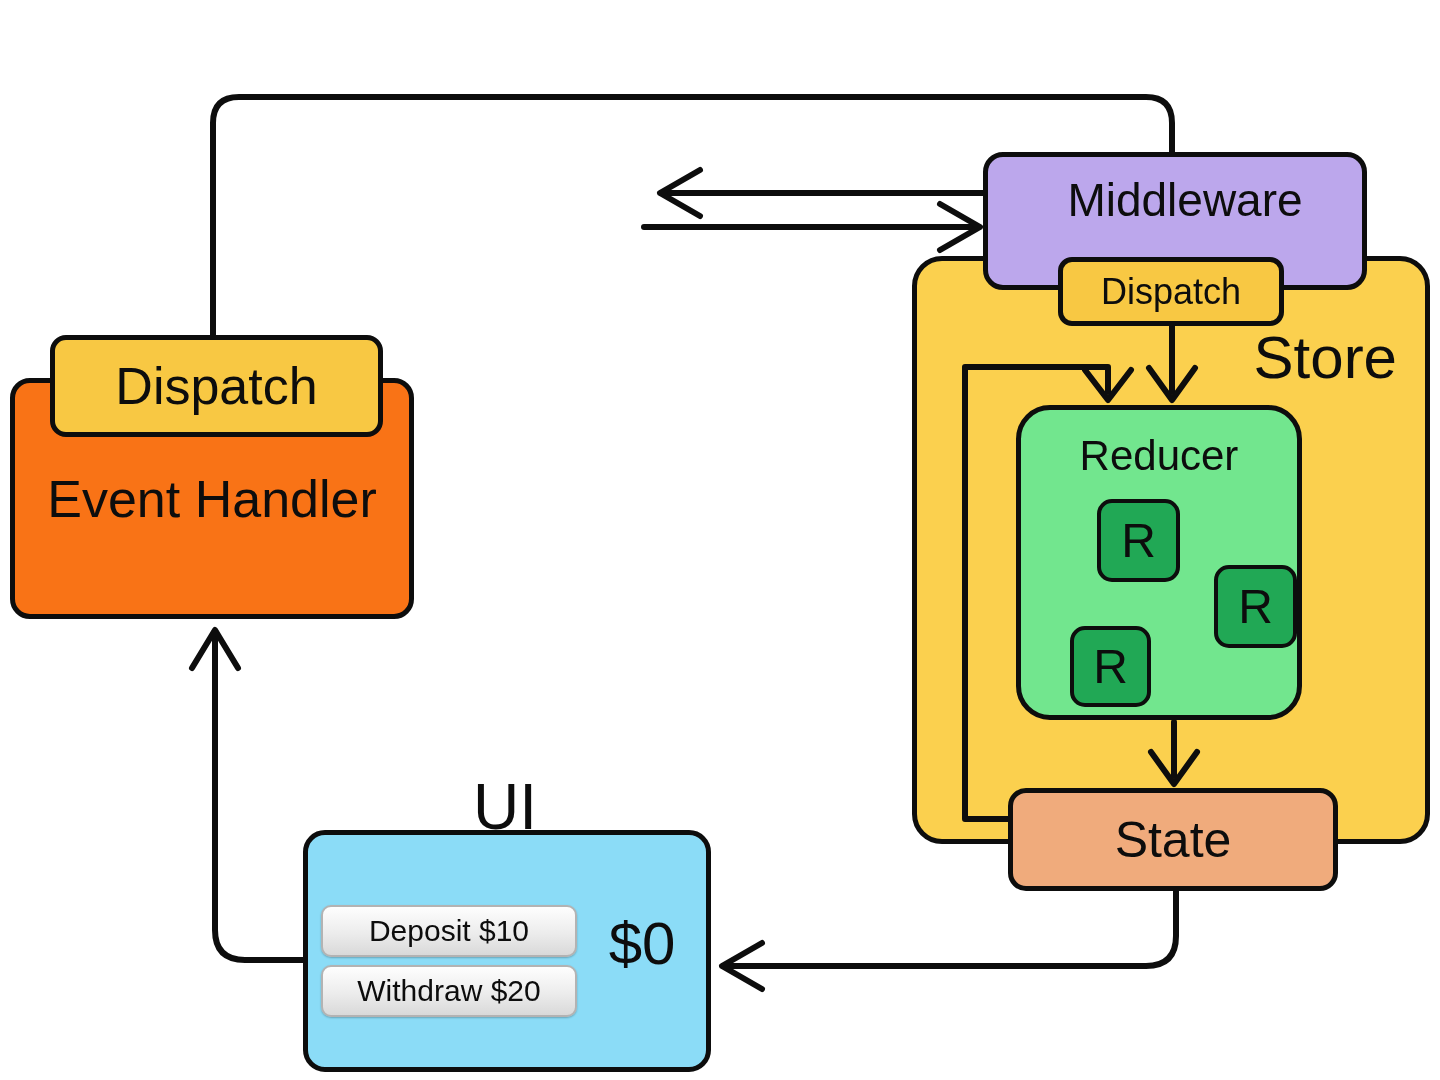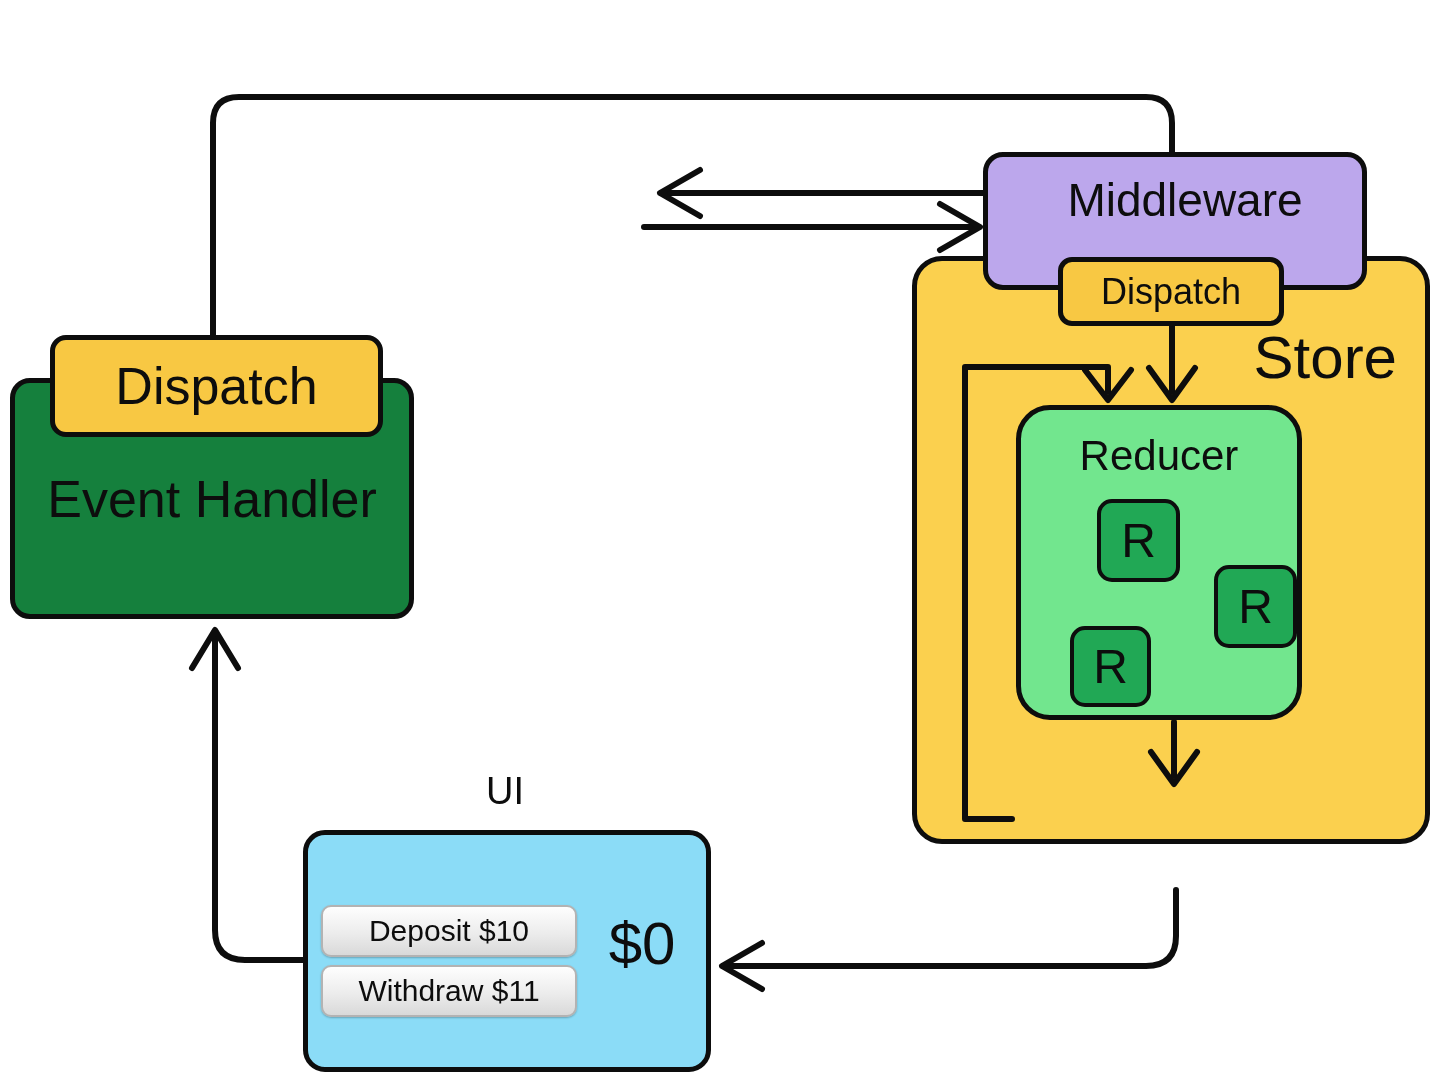--- a/index.html
+++ b/index.html
@@ -31,21 +31,21 @@
     display:flex;align-items:center;justify-content:center;font-size:48px;}
   .r1{left:76px;top:89px;width:83px;height:83px;}
   .r2{left:193px;top:155px;width:83px;height:83px;}
   .r3{left:49px;top:216px;width:81px;height:81px;}
   
   .state{left:1008px;top:788px;width:330px;height:103px;border-radius:18px;z-index:3;font-size:50px;}
   
   .event-handler{left:10px;top:378px;width:404px;height:241px;border-radius:20px;z-index:3;font-size:52px;}
   
   .ui{left:303px;top:830px;width:408px;height:242px;border-radius:22px;z-index:3;}
-  .ui-title{position:absolute;left:430px;top:770px;width:150px;text-align:center;font-size:38px;z-index:3;}
+  .ui-title{position:absolute;left:430px;top:770px;width:150px;text-align:center;font-size:64px;z-index:3;}
   .ui-btn{
     position:absolute;left:13px;width:256px;height:52px;box-sizing:border-box;
     border:2px solid #b3b3b3;border-radius:10px;
     background:linear-gradient(#fefefe, #ececec 55%, #d9d9d9);
     display:flex;align-items:center;justify-content:center;
     font-size:30px;font-family:"Liberation Sans", sans-serif;color:#0d0d0d;
     box-shadow:0 1px 2px rgba(0,0,0,0.25);
   }
   .btn-deposit{top:70px;}
   .btn-withdraw{top:130px;}
@@ -101,34 +101,37 @@
       <span>R</span>
     </div>
     <div class="rbox r2" style="background-color: rgb(33, 168, 85);">
       <span>R</span>
     </div>
     <div class="rbox r3" style="background-color: rgb(33, 168, 85);">
       <span>R</span>
     </div>
   </div>
 
+  <div class="node state" style="background-color: rgb(240, 171, 124);">
+    <span>State</span>
+  </div>
 
-  <div class="node event-handler" style="background-color: #15803d;">
+  <div class="node event-handler" style="background-color: #f97316;">
     <span>Event Handler</span>
   </div>
 
   <div class="node dispatch-left" style="background-color: rgb(248, 200, 67);">
     <span>Dispatch</span>
   </div>
 
   <div class="ui-title">UI</div>
 
   <div class="node ui" style="background-color: rgb(139, 220, 247);">
     <div class="ui-btn btn-deposit">
       <span>Deposit $10</span>
     </div>
     <div class="ui-btn btn-withdraw">
-      <span>Withdraw $11</span>
+      <span>Withdraw $20</span>
     </div>
     <div class="balance">$0</div>
   </div>
 
 </div>
 
 </body></html>

